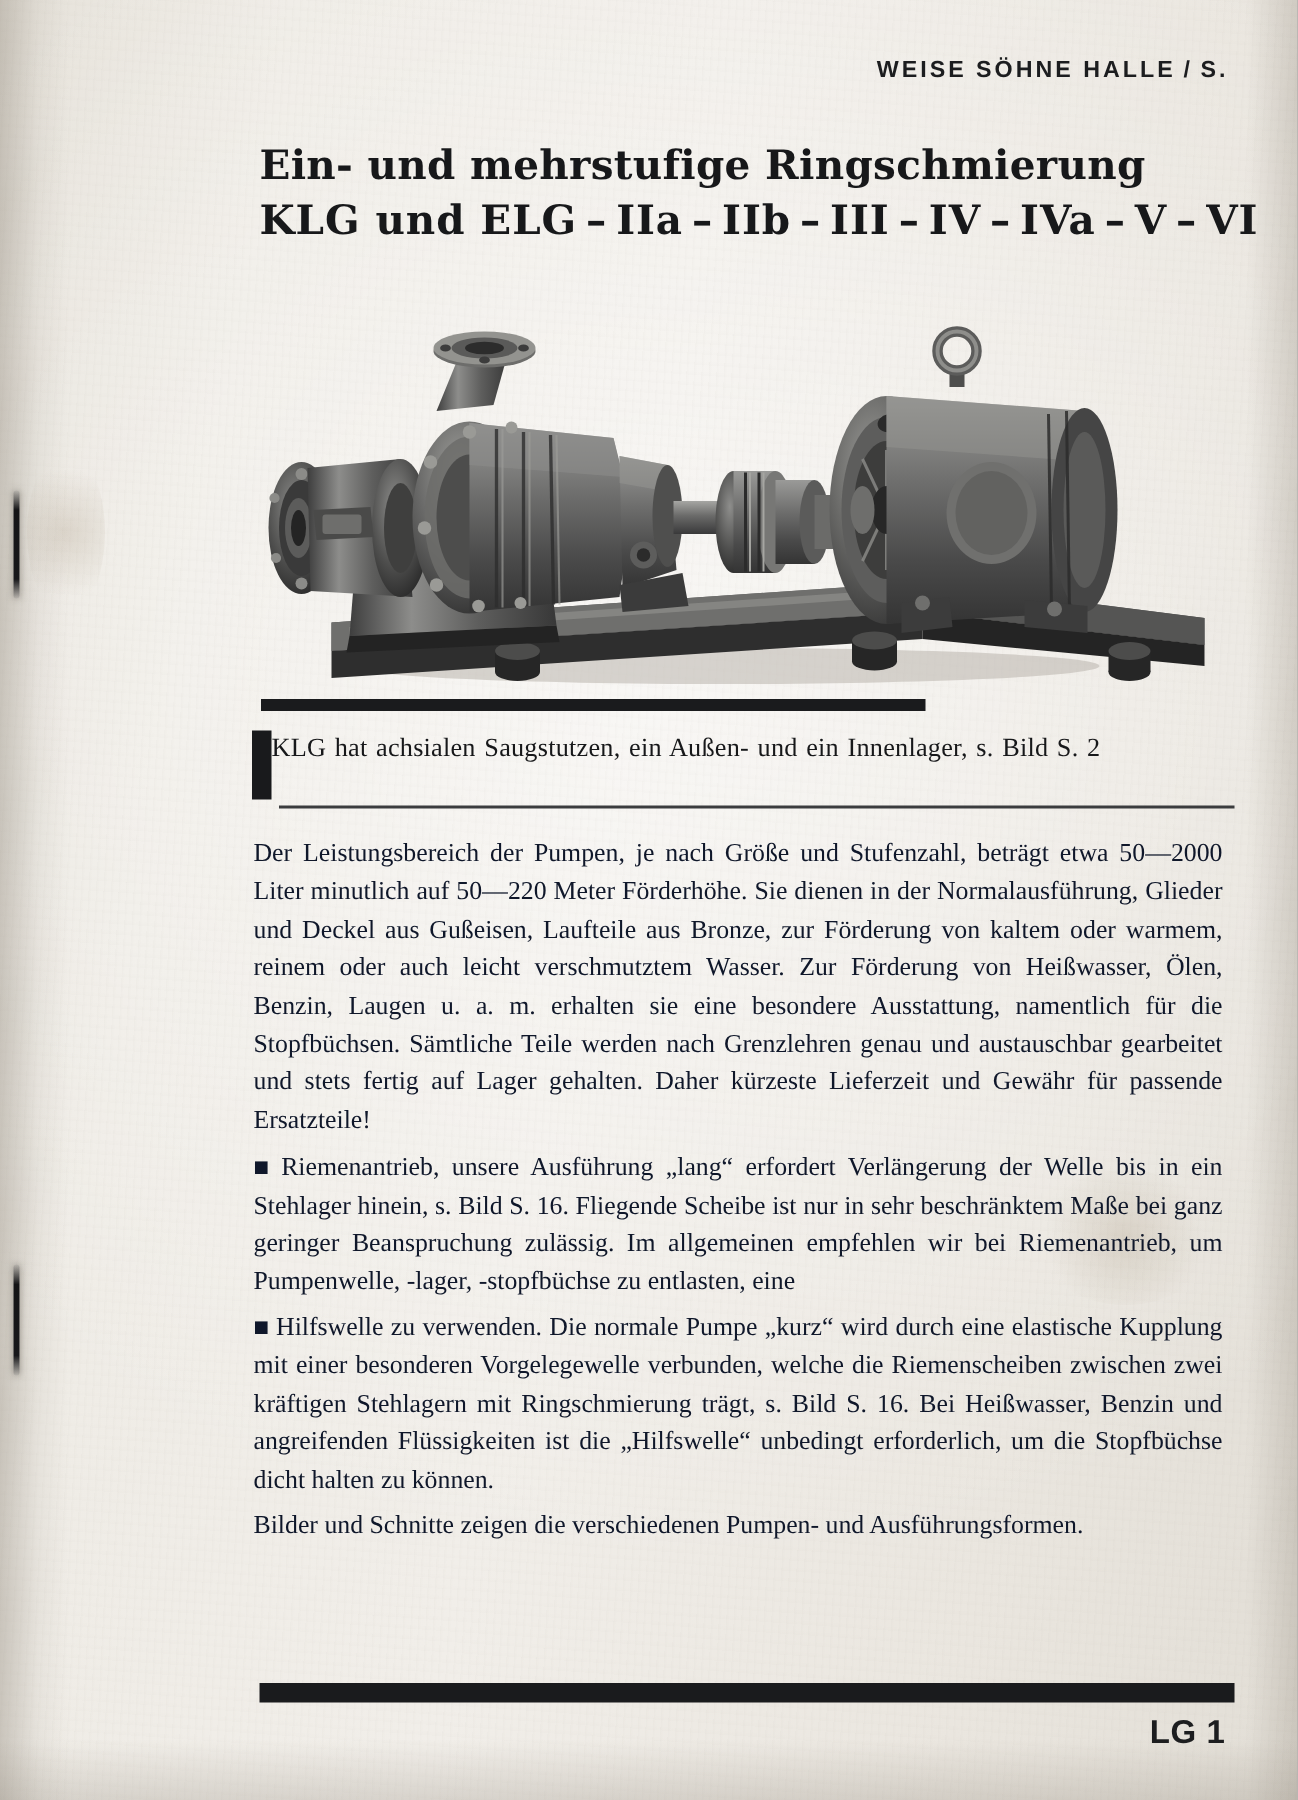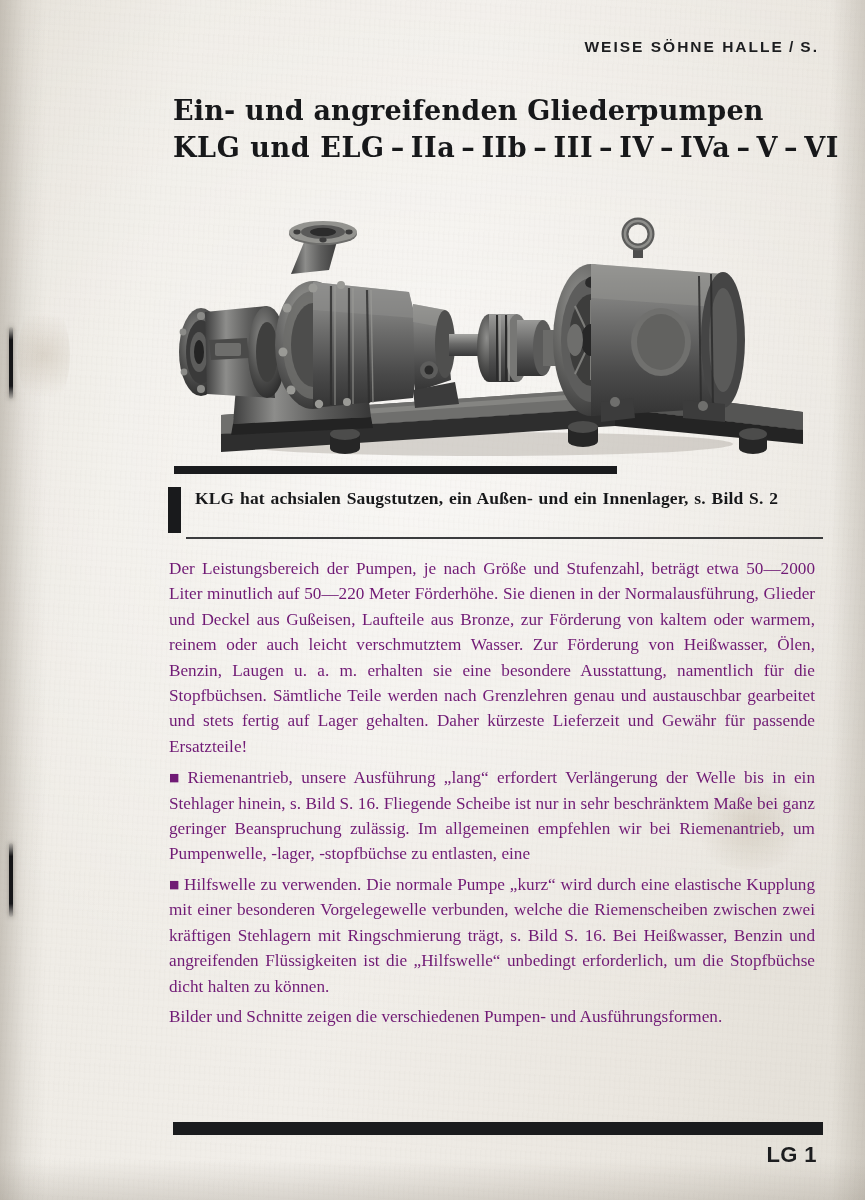--- a/index.html
+++ b/index.html
@@ -155,23 +155,21 @@
     align-items: flex-start;
   }
   .callout-bar {
     width: 13px;
     height: 46px;
     background: #191a1c;
     flex: 0 0 auto;
     margin-top: 1px;
   }
   .callout-lines {
-    margin-left: 14px;
     flex: 1 1 auto;
-    font-weight: bold;
   }
   .callout-line {
     font-size: 17.5px;
     line-height: 24px;
     letter-spacing: .15px;
     white-space: nowrap;
     color: #17181a;
   }
   .callout-line.l1 { word-spacing: 1.2px; }
   .callout-line.l2 { word-spacing: 3.0px; }
@@ -181,21 +179,21 @@
     position: absolute;
     left: 169px;
     top: 556px;
     width: 646px;
   }
   .para {
     font-size: 17.2px;
     line-height: 25.4px;
     text-align: justify;
     text-justify: inter-word;
-    color: #701a75;
+    color: #0f172a;
     margin: 0 0 6px 0;
     hyphens: manual;
   }
   .para.tight { margin-bottom: 5px; }
   .para:last-child { margin-bottom: 0; }
   .para .sq {
     font-family: "DejaVu Sans", sans-serif;
     font-size: 11px;
     vertical-align: 2px;
     margin-right: 4px;
@@ -223,21 +221,21 @@
   <div class="paper-grain"></div>
 
   <div class="stain" style="left:18px; top:300px; width:52px; height:110px;"></div>
   <div class="stain" style="left:690px; top:780px; width:120px; height:90px;"></div>
 
   <div class="content">
 
     <div class="brand">WEISE SÖHNE HALLE / S.</div>
 
     <div class="title-block">
-      <div class="title-line first">Ein- und angreifenden Gliederpumpen</div>
+      <div class="title-line first">Ein- und mehrstufige Ringschmierung</div>
       <div class="title-line second">KLG und ELG – IIa – IIb – III – IV – IVa – V – VI</div>
     </div>
 
     <div class="photo-wrap">
       <svg class="photo-svg" viewBox="0 0 660 248" preserveAspectRatio="xMidYMid meet">
         <defs>
           <linearGradient id="gMetal" x1="0" y1="0" x2="0" y2="1">
             <stop offset="0%" stop-color="#9a9a98"></stop>
             <stop offset="38%" stop-color="#6e6e6d"></stop>
             <stop offset="72%" stop-color="#4a4a4a"></stop>

